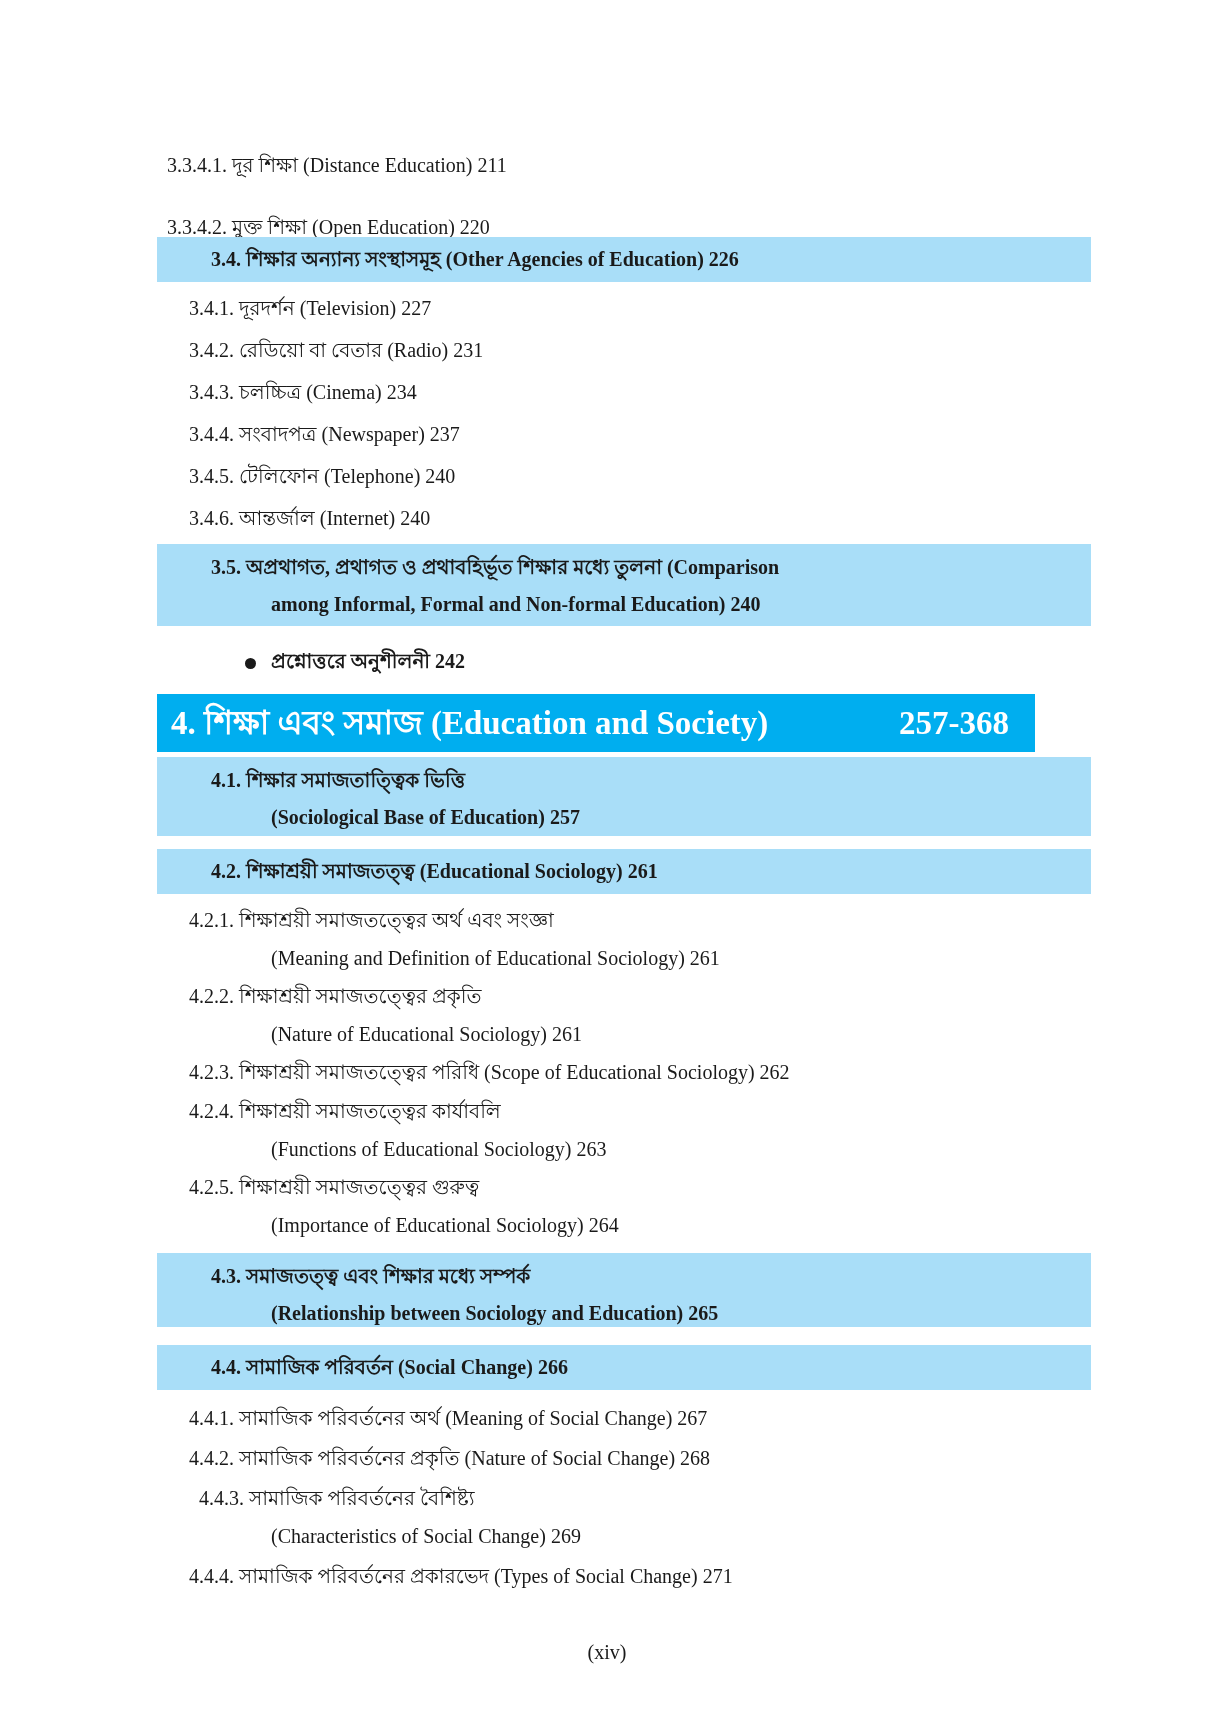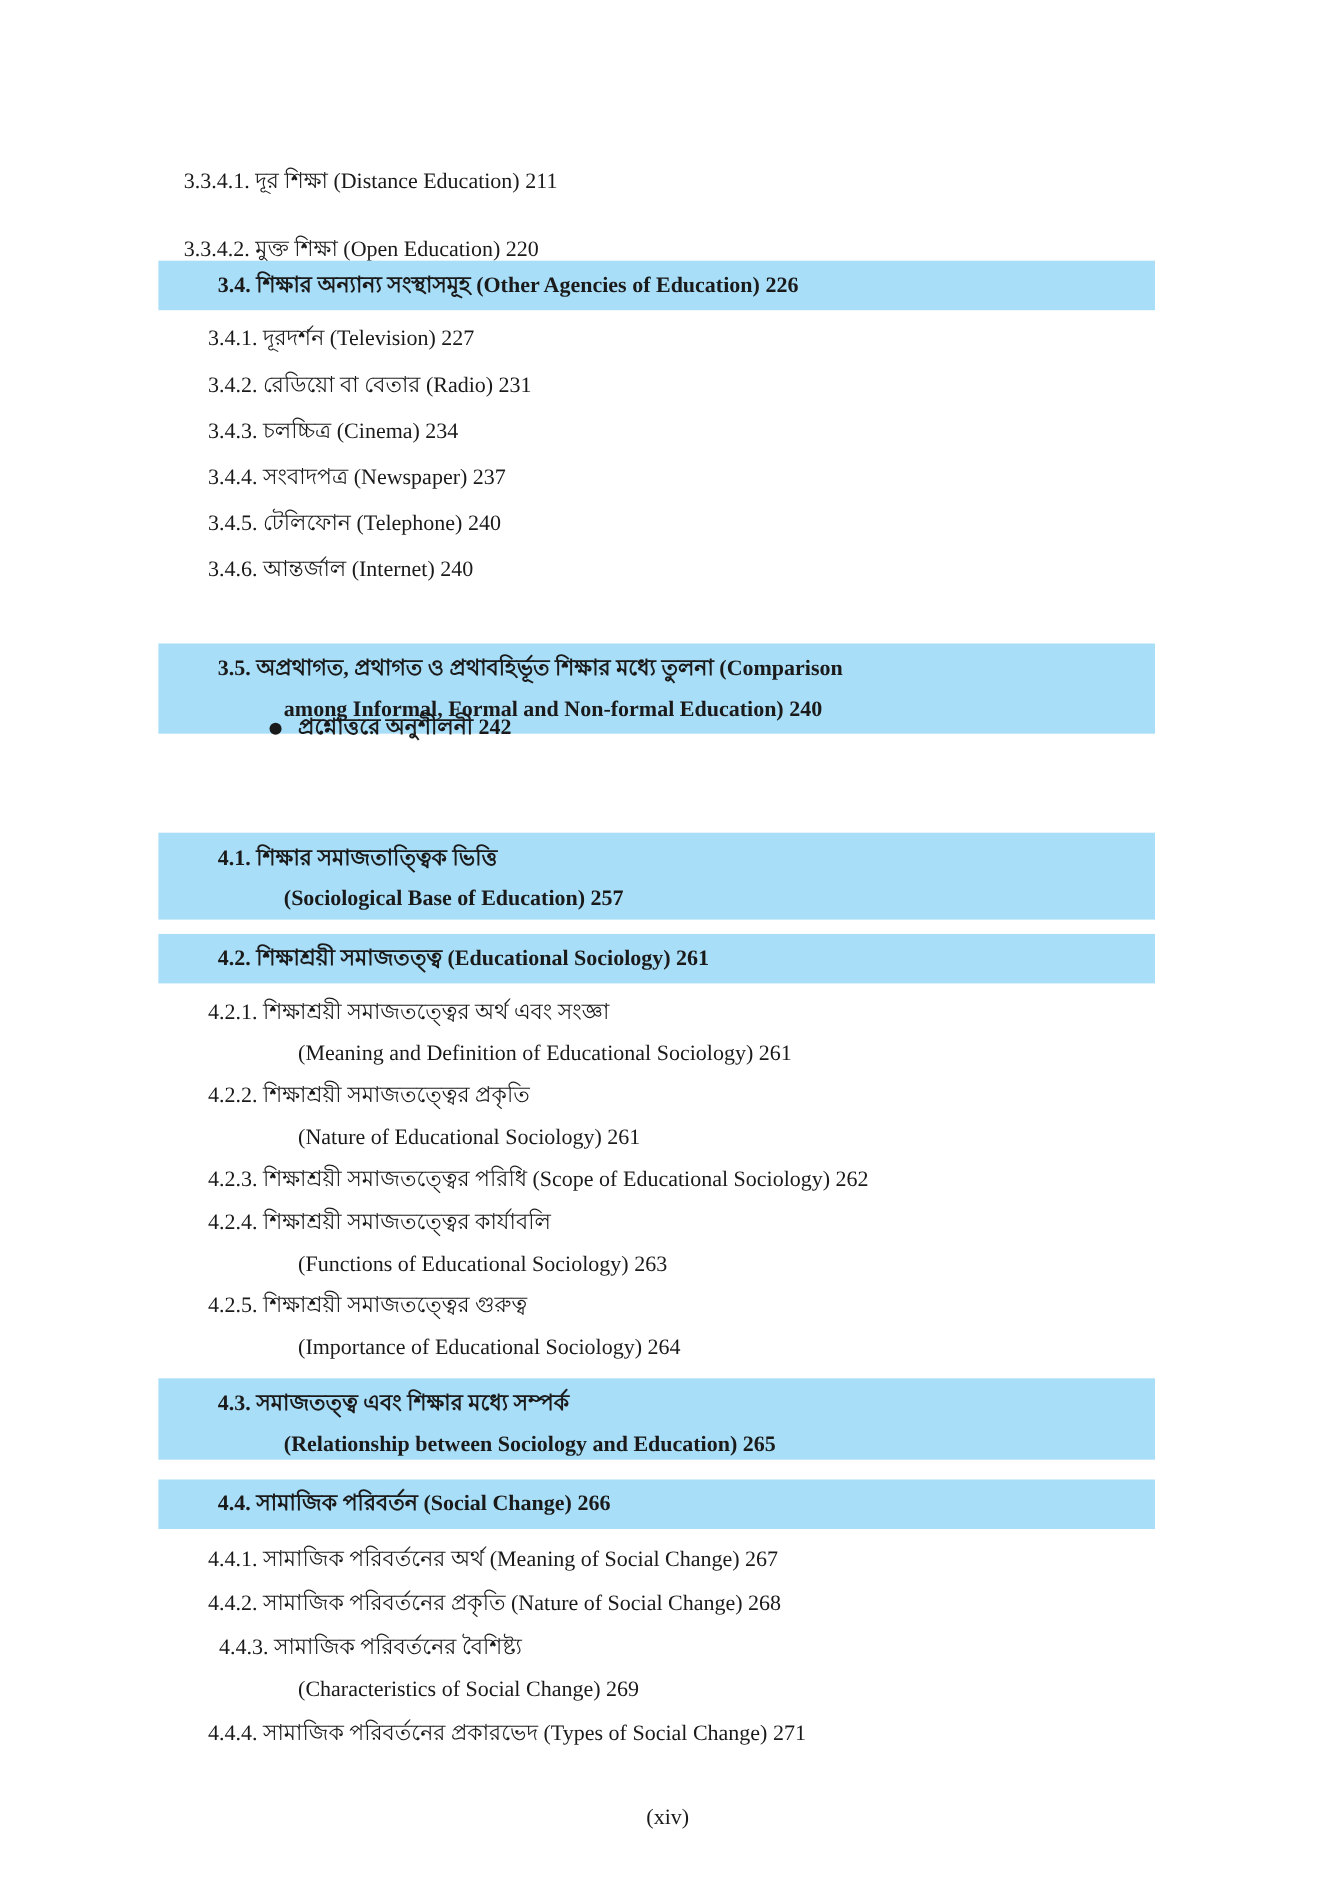--- a/index.html
+++ b/index.html
@@ -5,21 +5,21 @@
     html, body { margin: 0; padding: 0; background: #ffffff; }
     body {
       width: 1214px; height: 1722px; position: relative; overflow: hidden;
       font-family: "Liberation Serif", "DejaVu Serif", serif; color: #1a1a1a;
     }
     .page { position: absolute; left: 0; top: 0; width: 1214px; height: 1722px; }
     .line {
       position: absolute; white-space: nowrap; font-size: 20px; line-height: 36px;
     }
     .band {
-      position: absolute; left: 144px; width: 906px; background: #a9def8;
+      position: absolute; left: 157px; width: 906px; background: #a9def8; padding-left: 28px;
     }
     .band .line { font-weight: bold; }
     .chapter {
       position: absolute; left: 157px; width: 878px; height: 58px; background: #00aeef; color: #ffffff;
     }
     .chapter .title {
       position: absolute; left: 14px; top: 10px; font-size: 33px; line-height: 38px; font-weight: bold; white-space: nowrap;
     }
     .chapter .range {
       position: absolute; right: 26px; top: 10px; font-size: 33px; line-height: 38px; font-weight: bold; white-space: nowrap;
@@ -86,34 +86,38 @@
     <span>(Telephone)</span>
     <span>240</span>
   </div>
   <div class="line" style="left:189px; top:500px;">
     <span>3.4.6.</span>
     <span>আন্তর্জাল</span>
     <span>(Internet)</span>
     <span>240</span>
   </div>
 
-  <div class="band" style="top:544px; height:82px;margin-top:41px;">
+  <div class="band" style="top:544px; height:82px;">
     <div class="line" style="left:54px; top:5px;">
       <span>3.5.</span>
       <span>অপ্রথাগত, প্রথাগত ও প্রথাবহির্ভূত শিক্ষার মধ্যে তুলনা (Comparison</span>
     </div>
     <div class="line" style="left:114px; top:42px;">among Informal, Formal and Non-formal Education) 240</div>
   </div>
 
   <div class="line" style="left:245px; top:643px; font-weight:bold;">
     <span class="bullet-dot"></span>
     <span>প্রশ্নোত্তরে অনুশীলনী</span>
     <span>242</span>
   </div>
 
+  <div class="chapter" style="top:694px;">
+    <div class="title">4. শিক্ষা এবং সমাজ (Education and Society)</div>
+    <div class="range">257-368</div>
+  </div>
 
   <div class="band" style="top:757px; height:79px;">
     <div class="line" style="left:54px; top:5px;">
       <span>4.1.</span>
       <span>শিক্ষার সমাজতাত্ত্বিক ভিত্তি</span>
     </div>
     <div class="line" style="left:114px; top:42px;">(Sociological Base of Education) 257</div>
   </div>
 
   <div class="band" style="top:849px; height:45px;">

